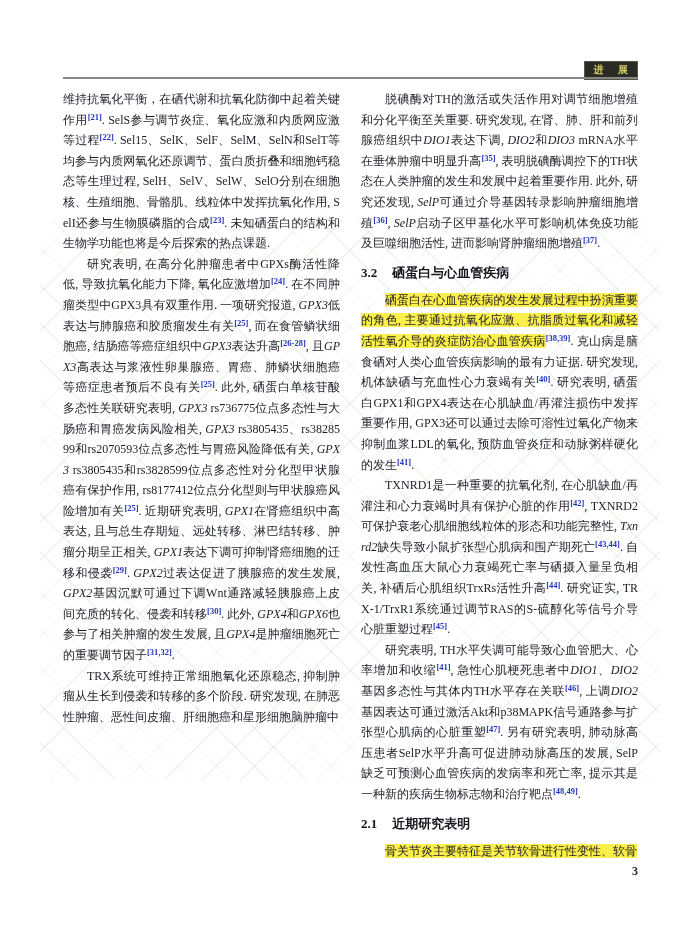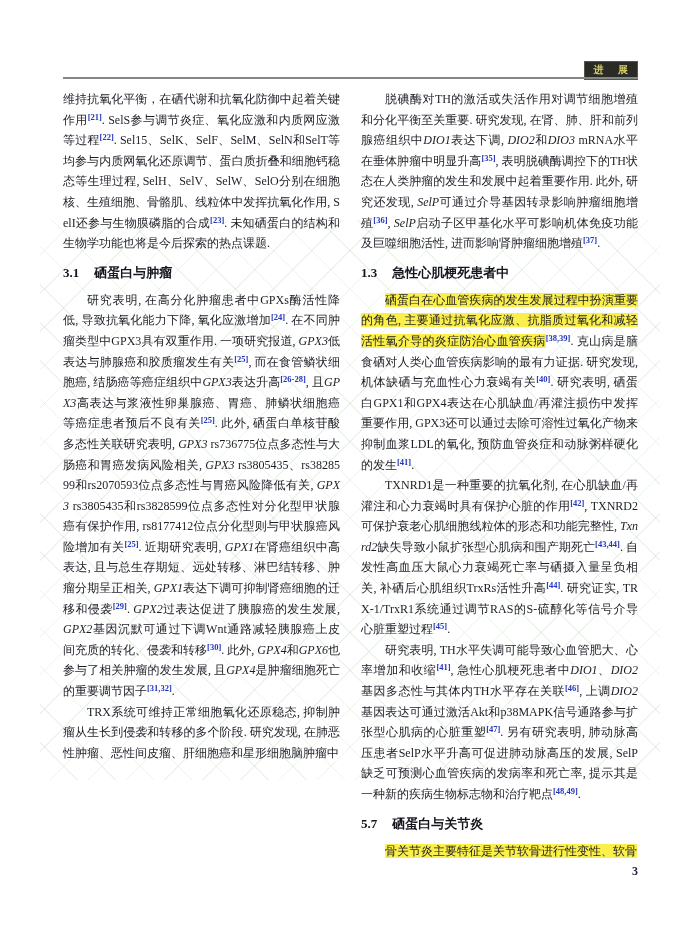--- a/index.html
+++ b/index.html
@@ -68,28 +68,27 @@
 </head>
 <body>
 
 <div class="page">
   <div class="watermark"></div>
   <span class="header-tag">进 展</span>
   <div class="header-rule"></div>
   <div class="content">
     <div class="col">
         <p class="body"><span class="">维持抗氧化平衡，在硒代谢和抗氧化防御中起着关键作用</span><sup class="ref">[21]</sup><span class="">. SelS参与调节炎症、氧化应激和内质网应激等过程</span><sup class="ref">[22]</sup><span class="">. Sel15、SelK、SelF、SelM、SelN和SelT等均参与内质网氧化还原调节、蛋白质折叠和细胞钙稳态等生理过程, SelH、SelV、SelW、SelO分别在细胞核、生殖细胞、骨骼肌、线粒体中发挥抗氧化作用, SelI还参与生物膜磷脂的合成</span><sup class="ref">[23]</sup><span class="">. 未知硒蛋白的结构和生物学功能也将是今后探索的热点课题.</span></p>
-        <h4 class="sec2"><span class="hnum">3.1</span><span class="">硒蛋白与肿瘤</span></h4>
         <p class="body indent"><span class="">研究表明, 在高分化肿瘤患者中GPXs酶活性降低, 导致抗氧化能力下降, 氧化应激增加</span><sup class="ref">[24]</sup><span class="">. 在不同肿瘤类型中GPX3具有双重作用. 一项研究报道, </span><span class="gene">GPX3</span><span class="">低表达与肺腺癌和胶质瘤发生有关</span><sup class="ref">[25]</sup><span class="">, 而在食管鳞状细胞癌, 结肠癌等癌症组织中</span><span class="gene">GPX3</span><span class="">表达升高</span><sup class="ref">[26-28]</sup><span class="">, 且</span><span class="gene">GPX3</span><span class="">高表达与浆液性卵巢腺癌、胃癌、肺鳞状细胞癌等癌症患者预后不良有关</span><sup class="ref">[25]</sup><span class="">. 此外, 硒蛋白单核苷酸多态性关联研究表明, </span><span class="gene">GPX3</span><span class=""> rs736775位点多态性与大肠癌和胃癌发病风险相关, </span><span class="gene">GPX3</span><span class=""> rs3805435、rs3828599和rs2070593位点多态性与胃癌风险降低有关, </span><span class="gene">GPX3</span><span class=""> rs3805435和rs3828599位点多态性对分化型甲状腺癌有保护作用, rs8177412位点分化型则与甲状腺癌风险增加有关</span><sup class="ref">[25]</sup><span class="">. 近期研究表明, </span><span class="gene">GPX1</span><span class="">在肾癌组织中高表达, 且与总生存期短、远处转移、淋巴结转移、肿瘤分期呈正相关, </span><span class="gene">GPX1</span><span class="">表达下调可抑制肾癌细胞的迁移和侵袭</span><sup class="ref">[29]</sup><span class="">. </span><span class="gene">GPX2</span><span class="">过表达促进了胰腺癌的发生发展, </span><span class="gene">GPX2</span><span class="">基因沉默可通过下调Wnt通路减轻胰腺癌上皮间充质的转化、侵袭和转移</span><sup class="ref">[30]</sup><span class="">. 此外, </span><span class="gene">GPX4</span><span class="">和</span><span class="gene">GPX6</span><span class="">也参与了相关肿瘤的发生发展, 且</span><span class="gene">GPX4</span><span class="">是肿瘤细胞死亡的重要调节因子</span><sup class="ref">[31,32]</sup><span class="">.</span></p>
         <p class="body indent"><span class="">TRX系统可维持正常细胞氧化还原稳态, 抑制肿瘤从生长到侵袭和转移的多个阶段. 研究发现, 在肺恶性肿瘤、恶性间皮瘤、肝细胞癌和星形细胞脑肿瘤中</span></p>
       </div>
     <div class="col">
         <p class="body indent"><span class="">脱碘酶对TH的激活或失活作用对调节细胞增殖和分化平衡至关重要. 研究发现, 在肾、肺、肝和前列腺癌组织中</span><span class="gene">DIO1</span><span class="">表达下调, </span><span class="gene">DIO2</span><span class="">和</span><span class="gene">DIO3</span><span class=""> mRNA水平在垂体肿瘤中明显升高</span><sup class="ref">[35]</sup><span class="">, 表明脱碘酶调控下的TH状态在人类肿瘤的发生和发展中起着重要作用. 此外, 研究还发现, </span><span class="gene">SelP</span><span class="">可通过介导基因转录影响肿瘤细胞增殖</span><sup class="ref">[36]</sup><span class="">, </span><span class="gene">SelP</span><span class="">启动子区甲基化水平可影响机体免疫功能及巨噬细胞活性, 进而影响肾肿瘤细胞增殖</span><sup class="ref">[37]</sup><span class="">.</span></p>
-        <h4 class="sec2"><span class="hnum">1.3</span><span class="">急性心肌梗死患者中</span></h4>
+        <h4 class="sec2"><span class="hnum">3.2</span><span class="">硒蛋白与心血管疾病</span></h4>
         <p class="body indent"><span class="hl">硒蛋白在心血管疾病的发生发展过程中扮演重要的角色, 主要通过抗氧化应激、抗脂质过氧化和减轻活性氧介导的炎症防治心血管疾病</span><sup class="ref">[38,39]</sup><span class="">. 克山病是膳食硒对人类心血管疾病影响的最有力证据. 研究发现, 机体缺硒与充血性心力衰竭有关</span><sup class="ref">[40]</sup><span class="">. 研究表明, 硒蛋白GPX1和GPX4表达在心肌缺血/再灌注损伤中发挥重要作用, GPX3还可以通过去除可溶性过氧化产物来抑制血浆LDL的氧化, 预防血管炎症和动脉粥样硬化的发生</span><sup class="ref">[41]</sup><span class="">.</span></p>
         <p class="body indent"><span class="">TXNRD1是一种重要的抗氧化剂, 在心肌缺血/再灌注和心力衰竭时具有保护心脏的作用</span><sup class="ref">[42]</sup><span class="">, TXNRD2可保护衰老心肌细胞线粒体的形态和功能完整性, </span><span class="gene">Txnrd2</span><span class="">缺失导致小鼠扩张型心肌病和围产期死亡</span><sup class="ref">[43,44]</sup><span class="">. 自发性高血压大鼠心力衰竭死亡率与硒摄入量呈负相关, 补硒后心肌组织TrxRs活性升高</span><sup class="ref">[44]</sup><span class="">. 研究证实, TRX-1/TrxR1系统通过调节RAS的S-硫醇化等信号介导心脏重塑过程</span><sup class="ref">[45]</sup><span class="">.</span></p>
         <p class="body indent"><span class="">研究表明, TH水平失调可能导致心血管肥大、心率增加和收缩</span><sup class="ref">[41]</sup><span class="">, 急性心肌梗死患者中</span><span class="gene">DIO1</span><span class="">、</span><span class="gene">DIO2</span><span class="">基因多态性与其体内TH水平存在关联</span><sup class="ref">[46]</sup><span class="">, 上调</span><span class="gene">DIO2</span><span class="">基因表达可通过激活Akt和p38MAPK信号通路参与扩张型心肌病的心脏重塑</span><sup class="ref">[47]</sup><span class="">. 另有研究表明, 肺动脉高压患者SelP水平升高可促进肺动脉高压的发展, SelP缺乏可预测心血管疾病的发病率和死亡率, 提示其是一种新的疾病生物标志物和治疗靶点</span><sup class="ref">[48,49]</sup><span class="">.</span></p>
-        <h4 class="sec2"><span class="hnum">5.7</span><span class="">硒蛋白与关节炎</span></h4>
+        <h4 class="sec2"><span class="hnum">2.1</span><span class="">近期研究表明</span></h4>
         <p class="body indent"><span class="hl">骨关节炎主要特征是关节软骨进行性变性、软骨</span></p>
       </div>
   </div>
   <div class="page-number">3</div>
 </div>
 
 </body></html>

